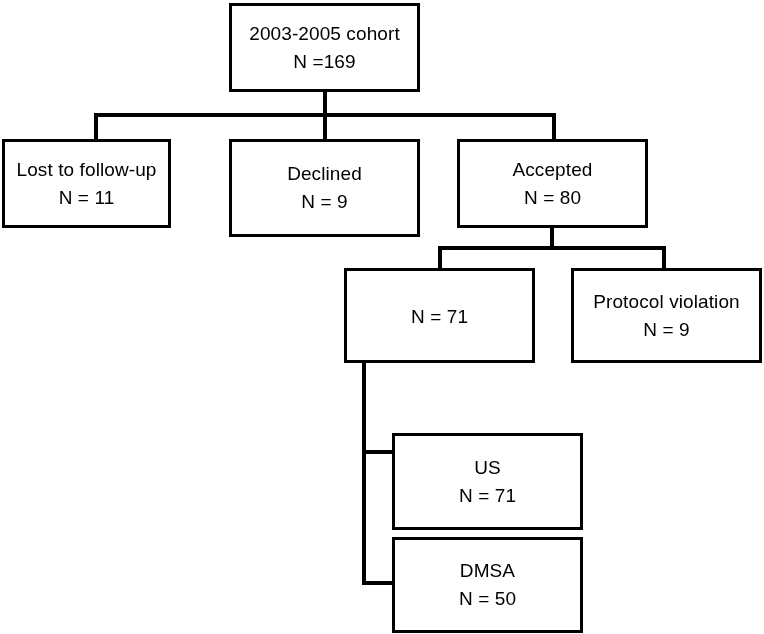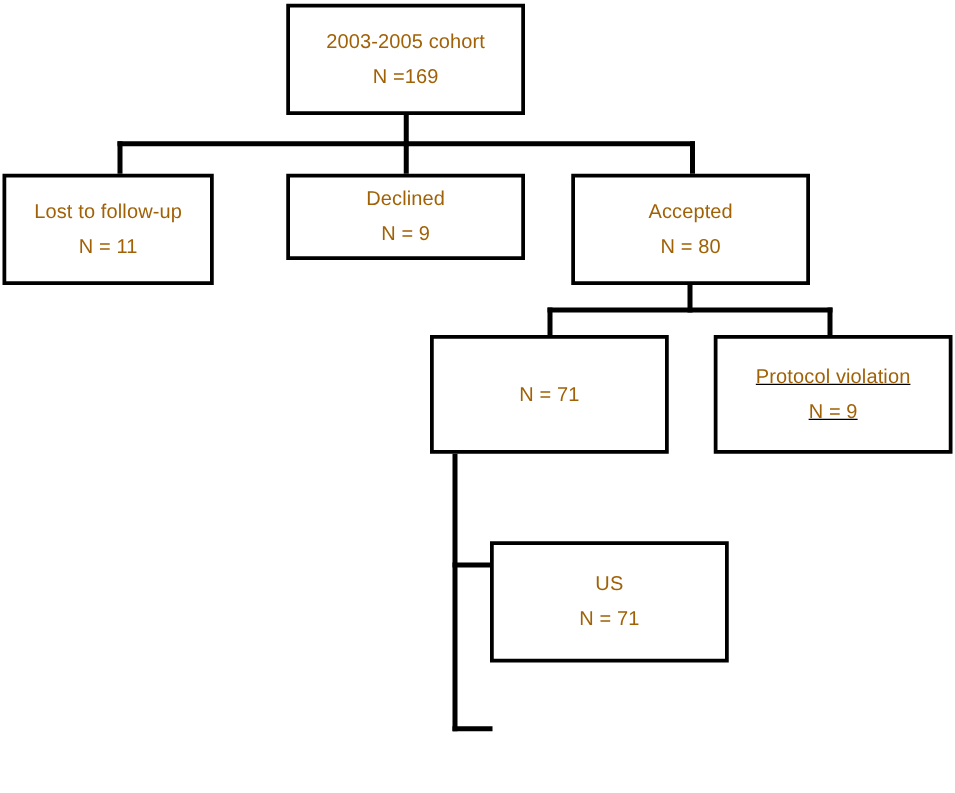--- a/index.html
+++ b/index.html
@@ -21,22 +21,22 @@
     box-sizing: border-box;
     border: 3px solid #000000;
     background: #ffffff;
     display: flex;
     flex-direction: column;
     align-items: center;
     justify-content: center;
     z-index: 2;
   }
   .node-line {
-    color: #a16207;
-    font-size: 16px;
+    color: #000000;
+    font-size: 19px;
     line-height: 26px;
     letter-spacing: 0.1px;
     white-space: nowrap;
     text-align: center;
   }
   .node-line.count {
     margin-top: 2px;
   }
   .connector {
     position: absolute;
@@ -62,49 +62,53 @@
 
   <div class="connector v" style="left:94px; top:113px; height:27px;"></div>
   <div class="connector v" style="left:323px; top:113px; height:27px;"></div>
   <div class="connector v" style="left:552px; top:113px; height:27px;"></div>
 
   <div class="node-box" style="left:2px; top:139px; width:169px; height:89px;">
     <div class="node-line">Lost to follow-up</div>
     <div class="node-line count">N = 11</div>
   </div>
 
-  <div class="node-box" style="left:229px; top:139px; width:191px; height:69px;">
+  <div class="node-box" style="left:229px; top:139px; width:191px; height:98px;">
     <div class="node-line">Declined</div>
     <div class="node-line count">N = 9</div>
   </div>
 
   <div class="node-box" style="left:457px; top:139px; width:191px; height:89px;">
     <div class="node-line">Accepted</div>
     <div class="node-line count">N = 80</div>
   </div>
 
   <div class="connector v" style="left:550px; top:228px; height:22px;"></div>
 
   <div class="connector h" style="left:438px; top:246px; width:228px;"></div>
 
   <div class="connector v" style="left:438px; top:246px; height:23px;"></div>
   <div class="connector v" style="left:662px; top:246px; height:23px;"></div>
 
   <div class="node-box" style="left:344px; top:268px; width:191px; height:95px;">
     <div class="node-line count">N = 71</div>
   </div>
 
-  <div class="node-box" style="left:571px; top:268px; width:191px; height:95px;text-decoration:underline;">
+  <div class="node-box" style="left:571px; top:268px; width:191px; height:95px;">
     <div class="node-line">Protocol violation</div>
     <div class="node-line count">N = 9</div>
   </div>
 
   <div class="connector v" style="left:362px; top:361px; height:224px;"></div>
   <div class="connector h" style="left:362px; top:450px; width:32px;"></div>
   <div class="connector h" style="left:362px; top:581px; width:32px;"></div>
 
   <div class="node-box" style="left:392px; top:402px; width:191px; height:97px;margin-top:31px;">
     <div class="node-line">US</div>
     <div class="node-line count">N = 71</div>
   </div>
 
+  <div class="node-box" style="left:392px; top:537px; width:191px; height:96px;">
+    <div class="node-line">DMSA</div>
+    <div class="node-line count">N = 50</div>
+  </div>
 
 </div>
 
 </body></html>

